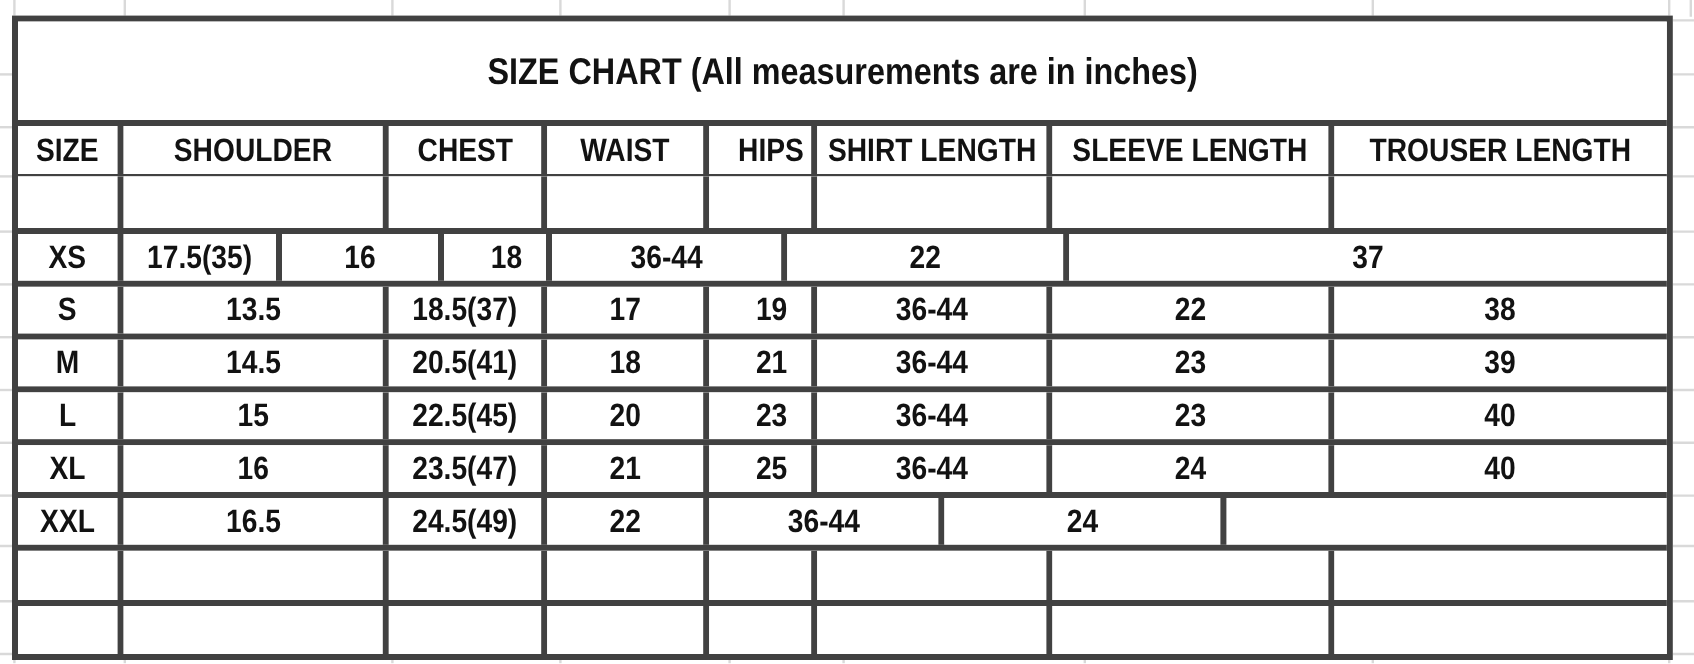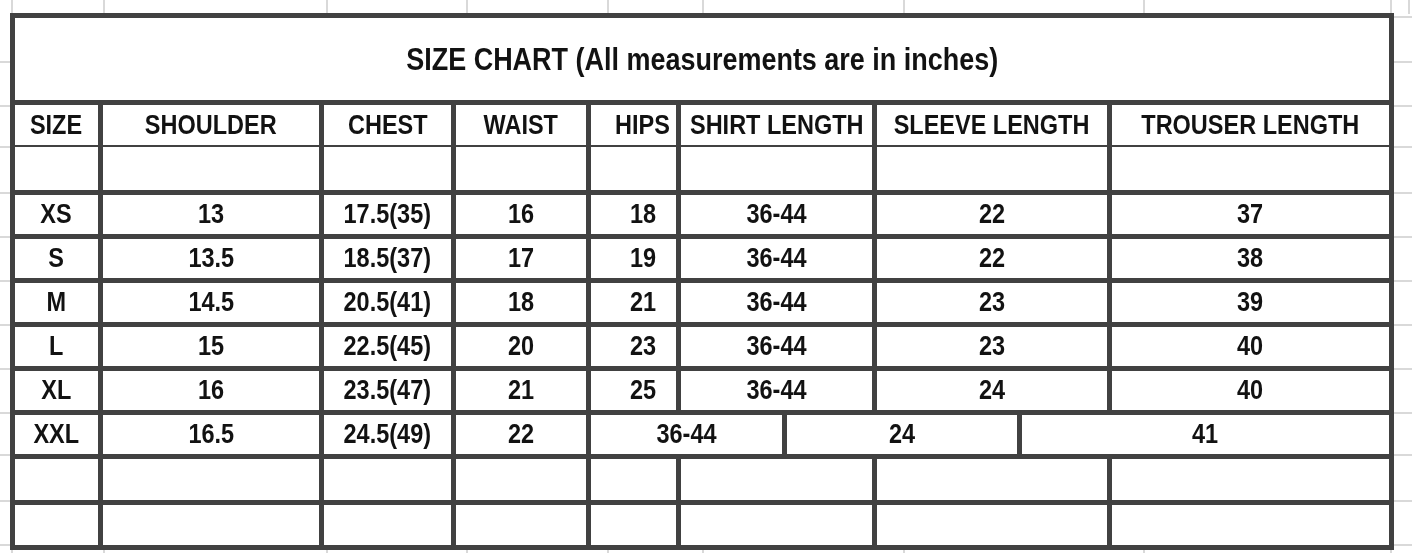--- a/index.html
+++ b/index.html
@@ -142,23 +142,20 @@
       <div class="cell c5"></div>
       <div class="cell c6"></div>
       <div class="cell c7 last"></div>
     </div>
     <div class="hline"></div>
 
     <div class="row r-data">
       <div class="cell c0">
           <span class="t">XS</span>
         </div>
-      <div class="cell c1">
-          <span class="t">13</span>
-        </div>
       <div class="cell c2">
           <span class="t">17.5(35)</span>
         </div>
       <div class="cell c3">
           <span class="t">16</span>
         </div>
       <div class="cell c4">
           <span class="t">18</span>
         </div>
       <div class="cell c5">
@@ -296,23 +293,20 @@
           <span class="t">24.5(49)</span>
         </div>
       <div class="cell c3">
           <span class="t">22</span>
         </div>
       <div class="cell c5">
           <span class="t">36-44</span>
         </div>
       <div class="cell c6">
           <span class="t">24</span>
-        </div>
-      <div class="cell c7 last">
-          <span class="t">41</span>
         </div>
     </div>
     <div class="hline"></div>
 
     <div class="row r-e1">
       <div class="cell c0"></div>
       <div class="cell c1"></div>
       <div class="cell c2"></div>
       <div class="cell c3"></div>
       <div class="cell c4"></div>

